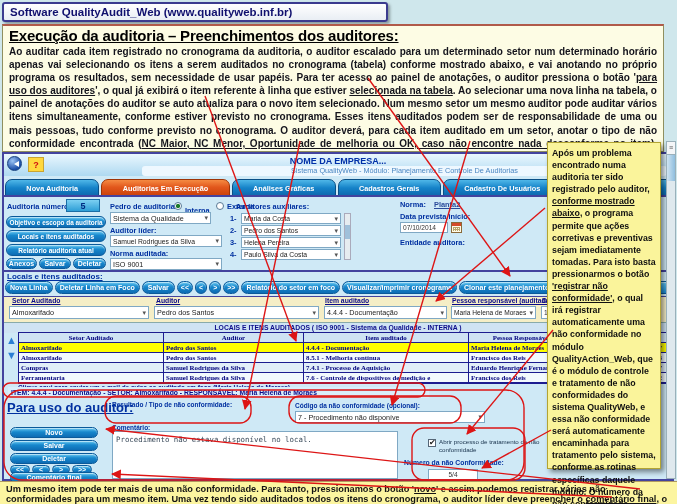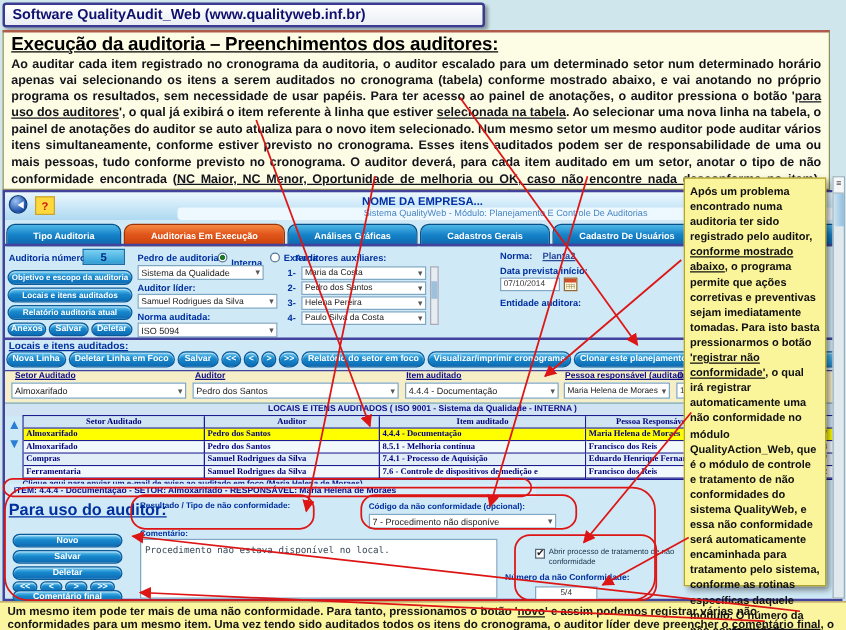--- a/index.html
+++ b/index.html
@@ -107,21 +107,21 @@
 
   <div class="app">
     <div class="apphead">
       <span class="backic"></span>
       <span class="helpic">?</span>
       <div class="company">NOME DA EMPRESA...</div>
       <div class="subtitle">Sistema QualityWeb - Módulo: Planejamento E Controle De Auditorias</div>
     </div>
 
     <div class="tabs">
-      <div class="tab">Tipo Auditoria</div>
+      <div class="tab">Nova Auditoria</div>
       <div class="tab active">Auditorias Em Execução</div>
       <div class="tab">Análises Gráficas</div>
       <div class="tab">Cadastros Gerais</div>
       <div class="tab">Cadastro De Usuários</div>
       <div class="tab">Criar/alterar senhas</div>
     </div>
     <div class="hr1" style="top:41px"></div>
 
     <span class="lbl" style="left:3px;top:48px">Auditoria número:</span>
     <div style="position:absolute;left:62px;top:45px;width:34px;height:13px;background:linear-gradient(#7cd0f2,#2e9ed6);border:1px solid #1a6ea6;color:#002a80;font-size:9px;font-weight:bold;display:flex;align-items:center;justify-content:center;box-sizing:border-box">5</div>
@@ -134,21 +134,21 @@
 
     <span class="lbl" style="left:106px;top:48px">Pedro de auditoria:</span>
     <span class="radio sel" style="left:170px;top:48px"></span>
     <span class="lbl" style="left:181px;top:52px">Interna</span>
     <span class="radio" style="left:212px;top:48px"></span>
     <span class="lbl" style="left:223px;top:48px">Externa</span>
     <div class="dd" style="left:106px;top:58px;width:101px;height:12px">Sistema da Qualidade</div>
     <span class="lbl" style="left:106px;top:72px">Auditor líder:</span>
     <div class="dd" style="left:106px;top:81px;width:112px;height:12px;font-size:6.8px">Samuel Rodrigues da Silva</div>
     <span class="lbl" style="left:106px;top:95px">Norma auditada:</span>
-    <div class="dd" style="left:106px;top:104px;width:112px;height:12px">ISO 5094</div>
+    <div class="dd" style="left:106px;top:104px;width:112px;height:12px">ISO 9001</div>
 
     <span class="lbl" style="left:232px;top:48px">Auditores auxiliares:</span>
     <span class="lbl" style="left:226px;top:60px">1-</span>
     <div class="dd" style="left:237px;top:59px;width:100px;height:11px;font-size:6.8px">Maria da Costa</div>
     <span class="lbl" style="left:226px;top:72px">2-</span>
     <div class="dd" style="left:237px;top:71px;width:100px;height:11px;font-size:6.8px">Pedro dos Santos</div>
     <span class="lbl" style="left:226px;top:84px">3-</span>
     <div class="dd" style="left:237px;top:83px;width:100px;height:11px;font-size:6.8px">Helena Pereira</div>
     <span class="lbl" style="left:226px;top:96px">4-</span>
     <div class="dd" style="left:237px;top:95px;width:100px;height:11px;font-size:6.8px">Paulo Silva da Costa</div>
@@ -249,21 +249,21 @@
     <div class="btn" style="position:absolute;left:6px;top:311px;width:20px;height:9px">&lt;&lt;</div>
     <div class="btn" style="position:absolute;left:28px;top:311px;width:18px;height:9px">&lt;</div>
     <div class="btn" style="position:absolute;left:48px;top:311px;width:18px;height:9px">&gt;</div>
     <div class="btn" style="position:absolute;left:68px;top:311px;width:20px;height:9px">&gt;&gt;</div>
     <div class="btn" style="position:absolute;left:6px;top:318px;width:88px;height:11px">Comentário final</div>
 
     <span class="lbl" style="left:108px;top:247px;font-size:6.5px">Resultado / Tipo de não conformidade:</span>
     <span class="lbl" style="left:108px;top:270px;font-size:6.5px">Comentário:</span>
     <div class="textarea">Procedimento não estava disponível no local.</div>
     <span class="lbl" style="left:291px;top:248px;font-size:6.5px">Código da não conformidade (opcional):</span>
-    <div class="dd" style="left:291px;top:257px;width:150px;height:12px">7 - Procedimento não disponíve</div>
+    <div class="dd" style="left:291px;top:257px;width:190px;height:12px">7 - Procedimento não disponíve</div>
     <span class="chk"></span>
     <span class="chklbl">Abrir processo de tratamento de não conformidade</span>
     <span class="lbl" style="left:400px;top:305px;font-size:6.8px">Número da não Conformidade:</span>
     <div class="inputbox" style="left:424px;top:315px;width:50px;height:11px;justify-content:center">5/4</div>
   </div>
 
   <div class="pagescroll">
     <div class="grip">≡</div>
     <div class="thumb"></div>
   </div>

